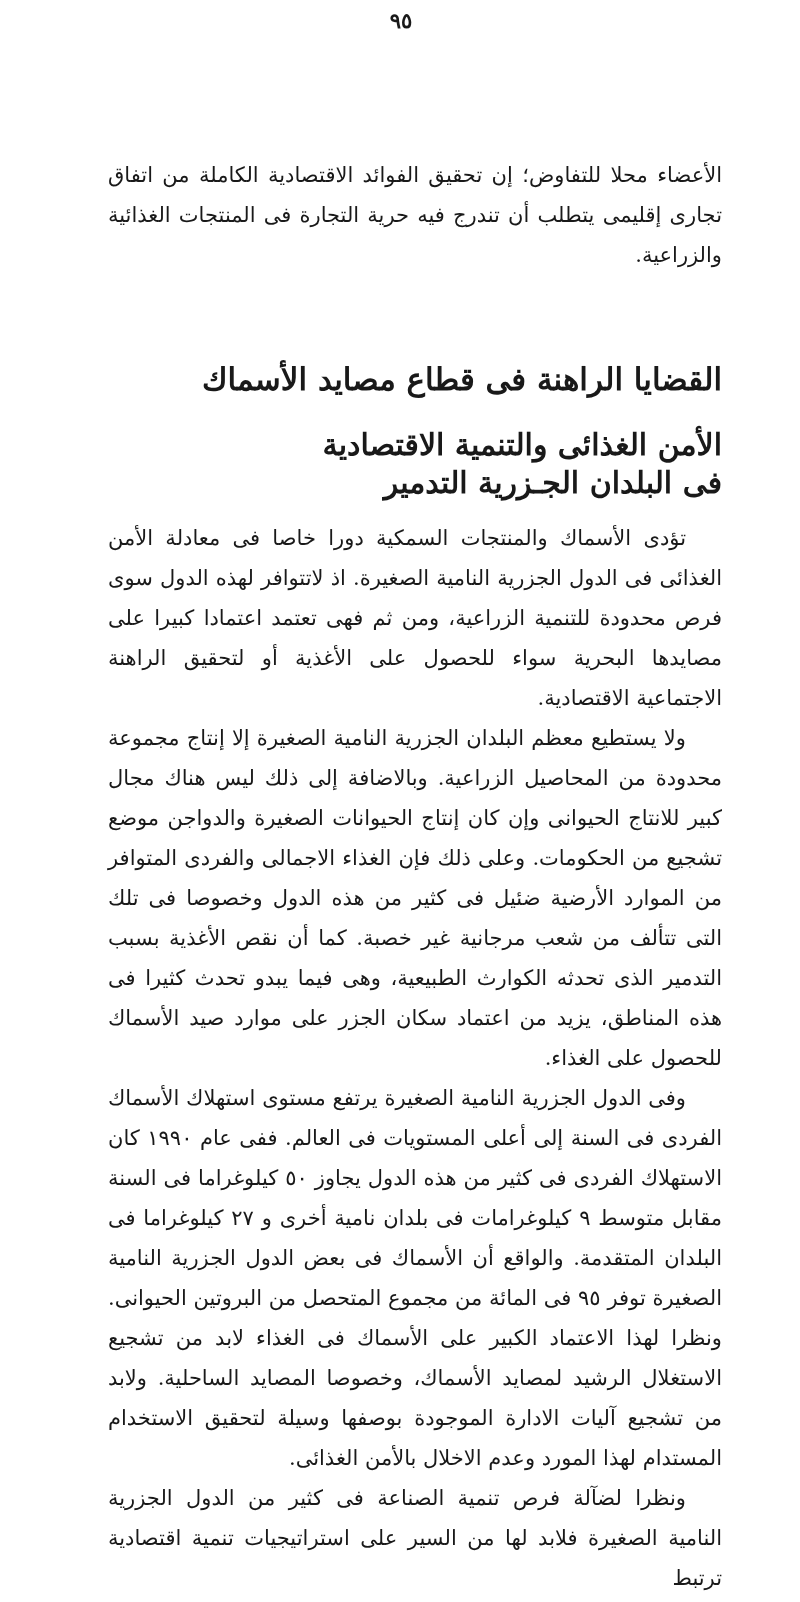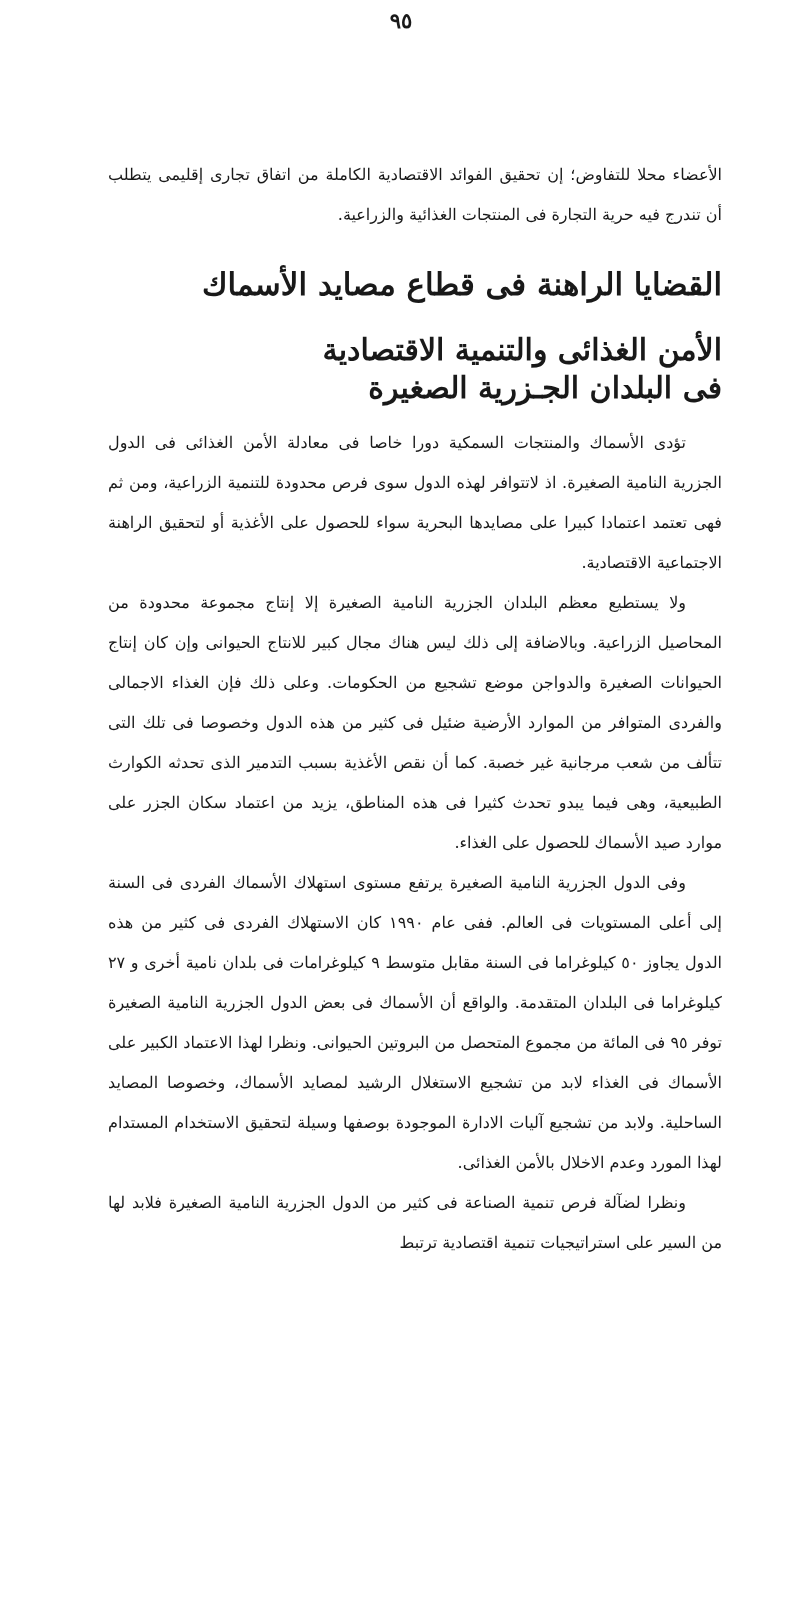--- a/index.html
+++ b/index.html
@@ -24,34 +24,34 @@
     margin: 0;
     padding: 0;
   }
   .page-number {
     text-align: center;
     font-size: 21px;
     font-weight: 700;
     letter-spacing: 1px;
   }
   .body-text {
-    font-size: 16px;
+    font-size: 21px;
     line-height: 40px;
     text-align: justify;
     text-justify: inter-word;
     margin-left: 28px;
   }
   .continued {
     margin-top: 122px;
   }
   .main-heading {
     font-size: 31px;
     font-weight: 700;
     line-height: 42px;
-    margin-top: 28px;
+    margin-top: 83px;
     text-align: right;
   }
   .sub-heading {
     font-size: 30px;
     font-weight: 700;
     line-height: 38px;
     text-align: right;
   }
   .sub-heading.first {
     margin-top: 26px;
@@ -69,21 +69,21 @@
 <div class="page">
 
   <div class="page-number">٩٥</div>
 
   <p class="body-text continued">الأعضاء محلا للتفاوض؛ إن تحقيق الفوائد الاقتصادية الكاملة من اتفاق تجارى إقليمى يتطلب أن تندرج فيه حرية التجارة فى المنتجات الغذائية والزراعية.</p>
 
   <h1 class="main-heading">القضايا الراهنة فى قطاع مصايد الأسماك</h1>
 
   <h2 class="sub-heading first">الأمن الغذائى والتنمية الاقتصادية</h2>
 
-  <h2 class="sub-heading">فى البلدان الجـزرية الصغيرة</h2>
+  <h2 class="sub-heading">فى البلدان الجـزرية التدمير</h2>
 
   <p class="body-text indent body-start">تؤدى الأسماك والمنتجات السمكية دورا خاصا فى معادلة الأمن الغذائى فى الدول الجزرية النامية الصغيرة. اذ لاتتوافر لهذه الدول سوى فرص محدودة للتنمية الزراعية، ومن ثم فهى تعتمد اعتمادا كبيرا على مصايدها البحرية سواء للحصول على الأغذية أو لتحقيق الراهنة الاجتماعية الاقتصادية.</p>
 
   <p class="body-text indent">ولا يستطيع معظم البلدان الجزرية النامية الصغيرة إلا إنتاج مجموعة محدودة من المحاصيل الزراعية. وبالاضافة إلى ذلك ليس هناك مجال كبير للانتاج الحيوانى وإن كان إنتاج الحيوانات الصغيرة والدواجن موضع تشجيع من الحكومات. وعلى ذلك فإن الغذاء الاجمالى والفردى المتوافر من الموارد الأرضية ضئيل فى كثير من هذه الدول وخصوصا فى تلك التى تتألف من شعب مرجانية غير خصبة. كما أن نقص الأغذية بسبب التدمير الذى تحدثه الكوارث الطبيعية، وهى فيما يبدو تحدث كثيرا فى هذه المناطق، يزيد من اعتماد سكان الجزر على موارد صيد الأسماك للحصول على الغذاء.</p>
 
   <p class="body-text indent">وفى الدول الجزرية النامية الصغيرة يرتفع مستوى استهلاك الأسماك الفردى فى السنة إلى أعلى المستويات فى العالم. ففى عام ١٩٩٠ كان الاستهلاك الفردى فى كثير من هذه الدول يجاوز ٥٠ كيلوغراما فى السنة مقابل متوسط ٩ كيلوغرامات فى بلدان نامية أخرى و ٢٧ كيلوغراما فى البلدان المتقدمة. والواقع أن الأسماك فى بعض الدول الجزرية النامية الصغيرة توفر ٩٥ فى المائة من مجموع المتحصل من البروتين الحيوانى. ونظرا لهذا الاعتماد الكبير على الأسماك فى الغذاء لابد من تشجيع الاستغلال الرشيد لمصايد الأسماك، وخصوصا المصايد الساحلية. ولابد من تشجيع آليات الادارة الموجودة بوصفها وسيلة لتحقيق الاستخدام المستدام لهذا المورد وعدم الاخلال بالأمن الغذائى.</p>
 
   <p class="body-text indent">ونظرا لضآلة فرص تنمية الصناعة فى كثير من الدول الجزرية النامية الصغيرة فلابد لها من السير على استراتيجيات تنمية اقتصادية ترتبط</p>
 
 </div>

